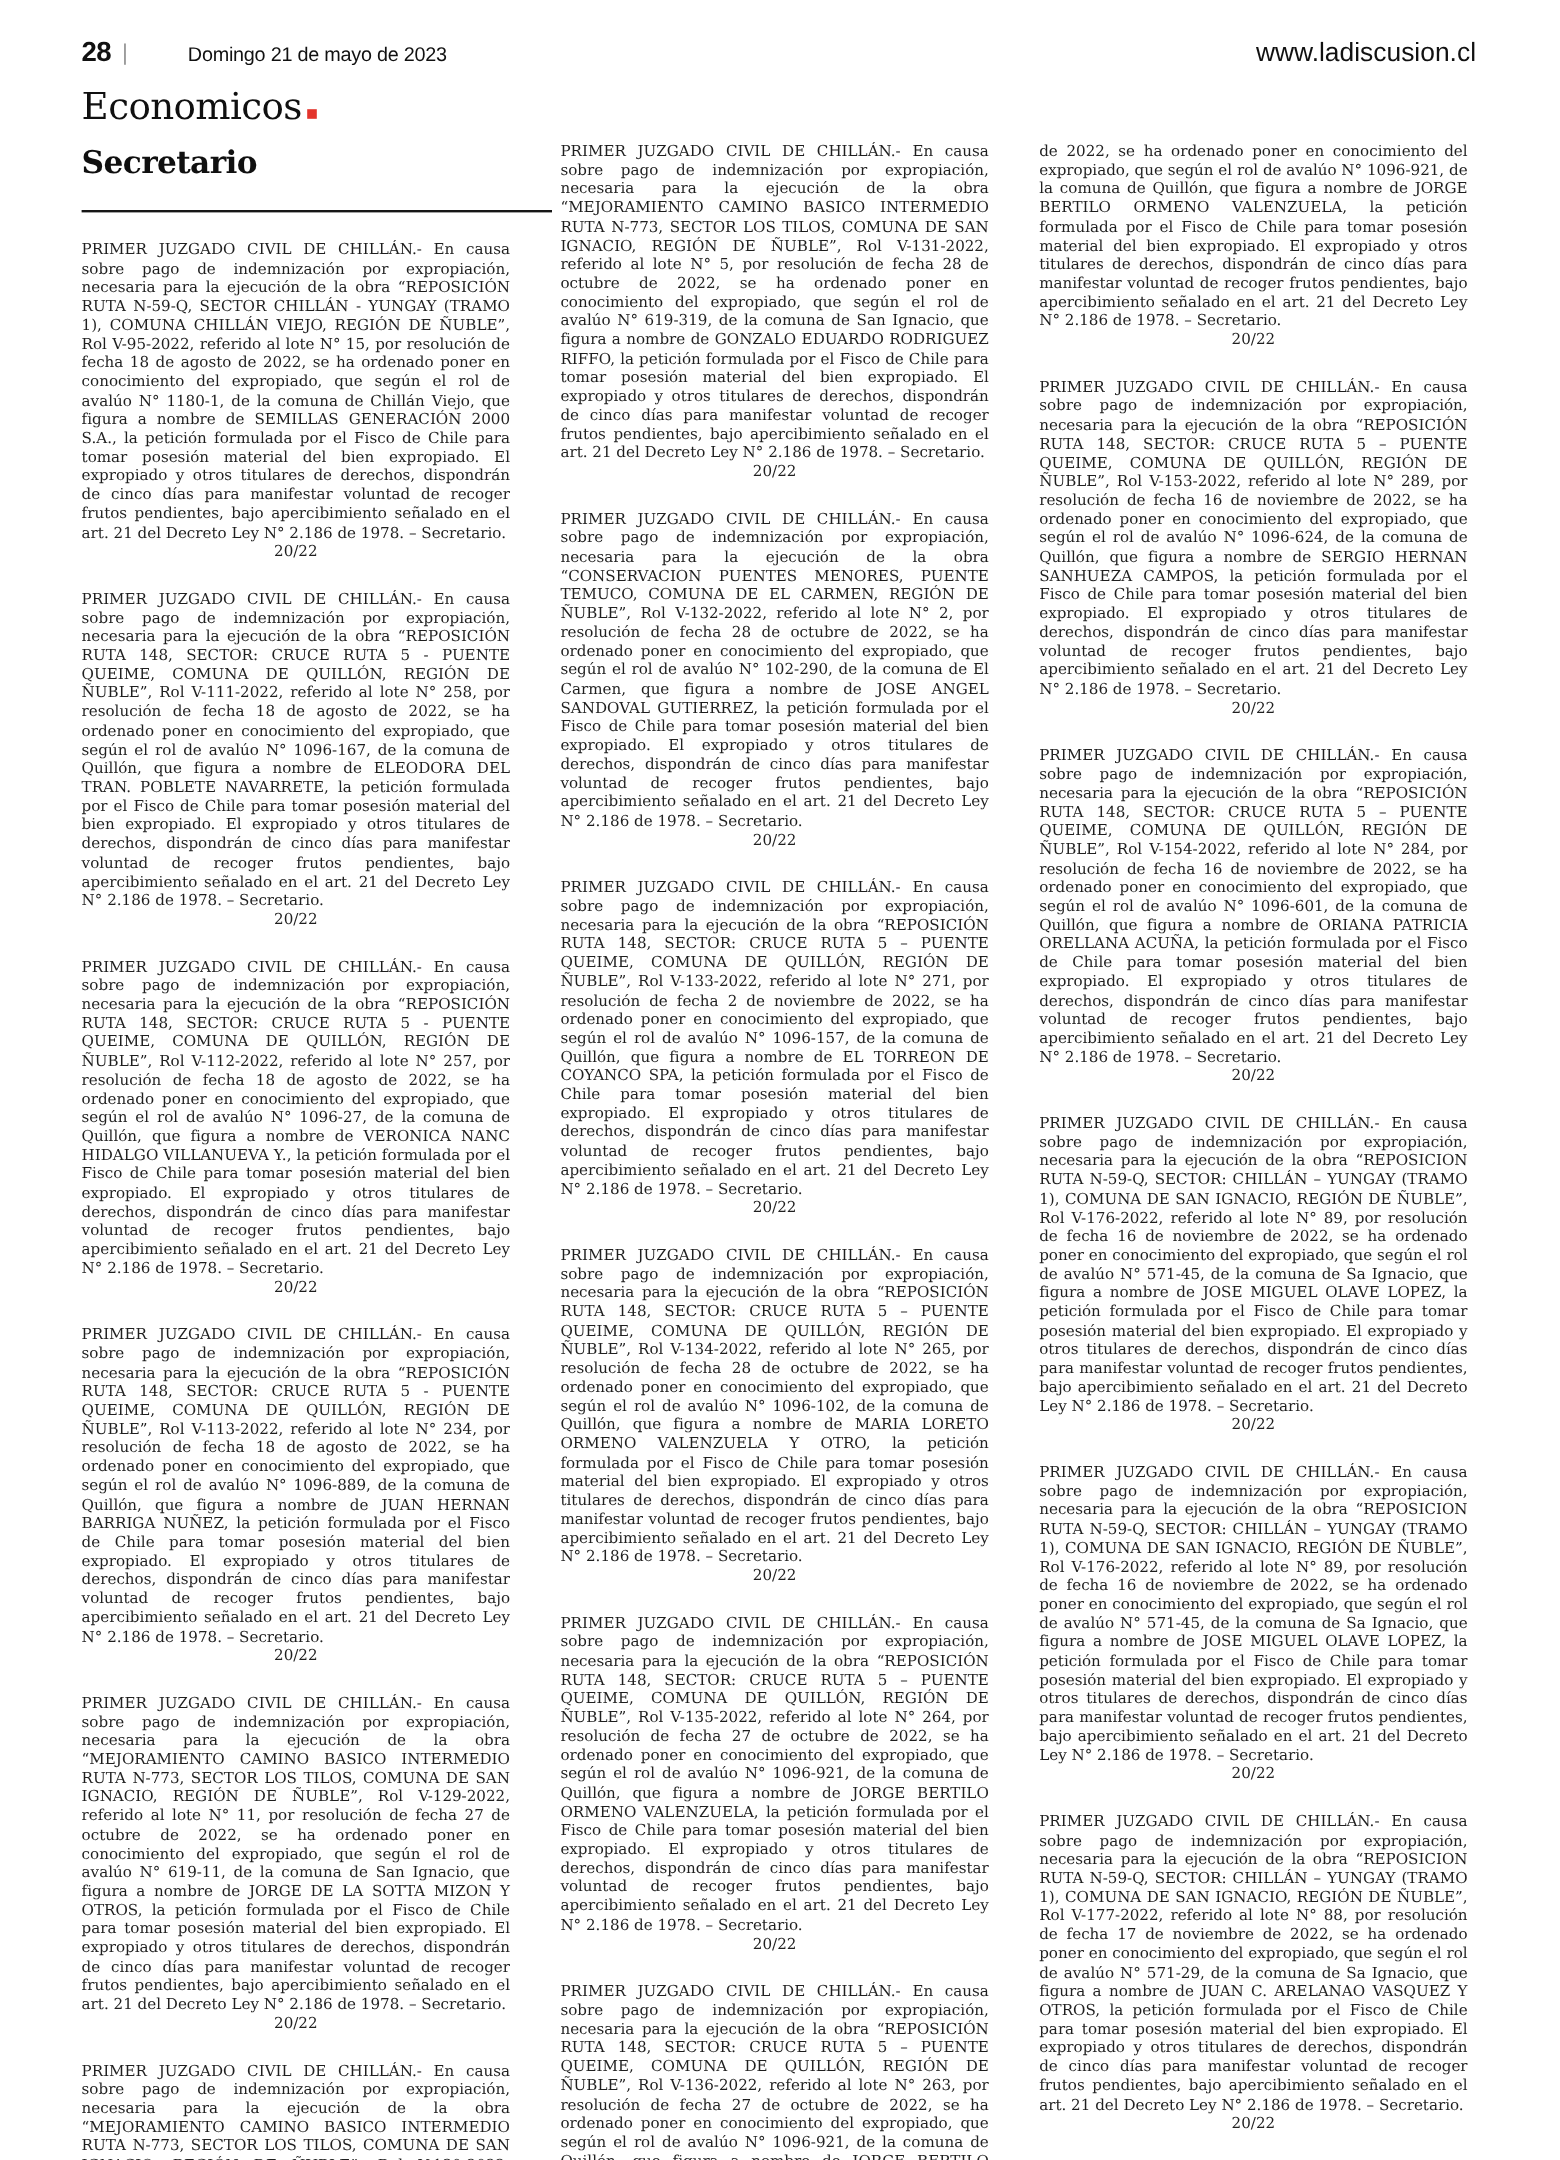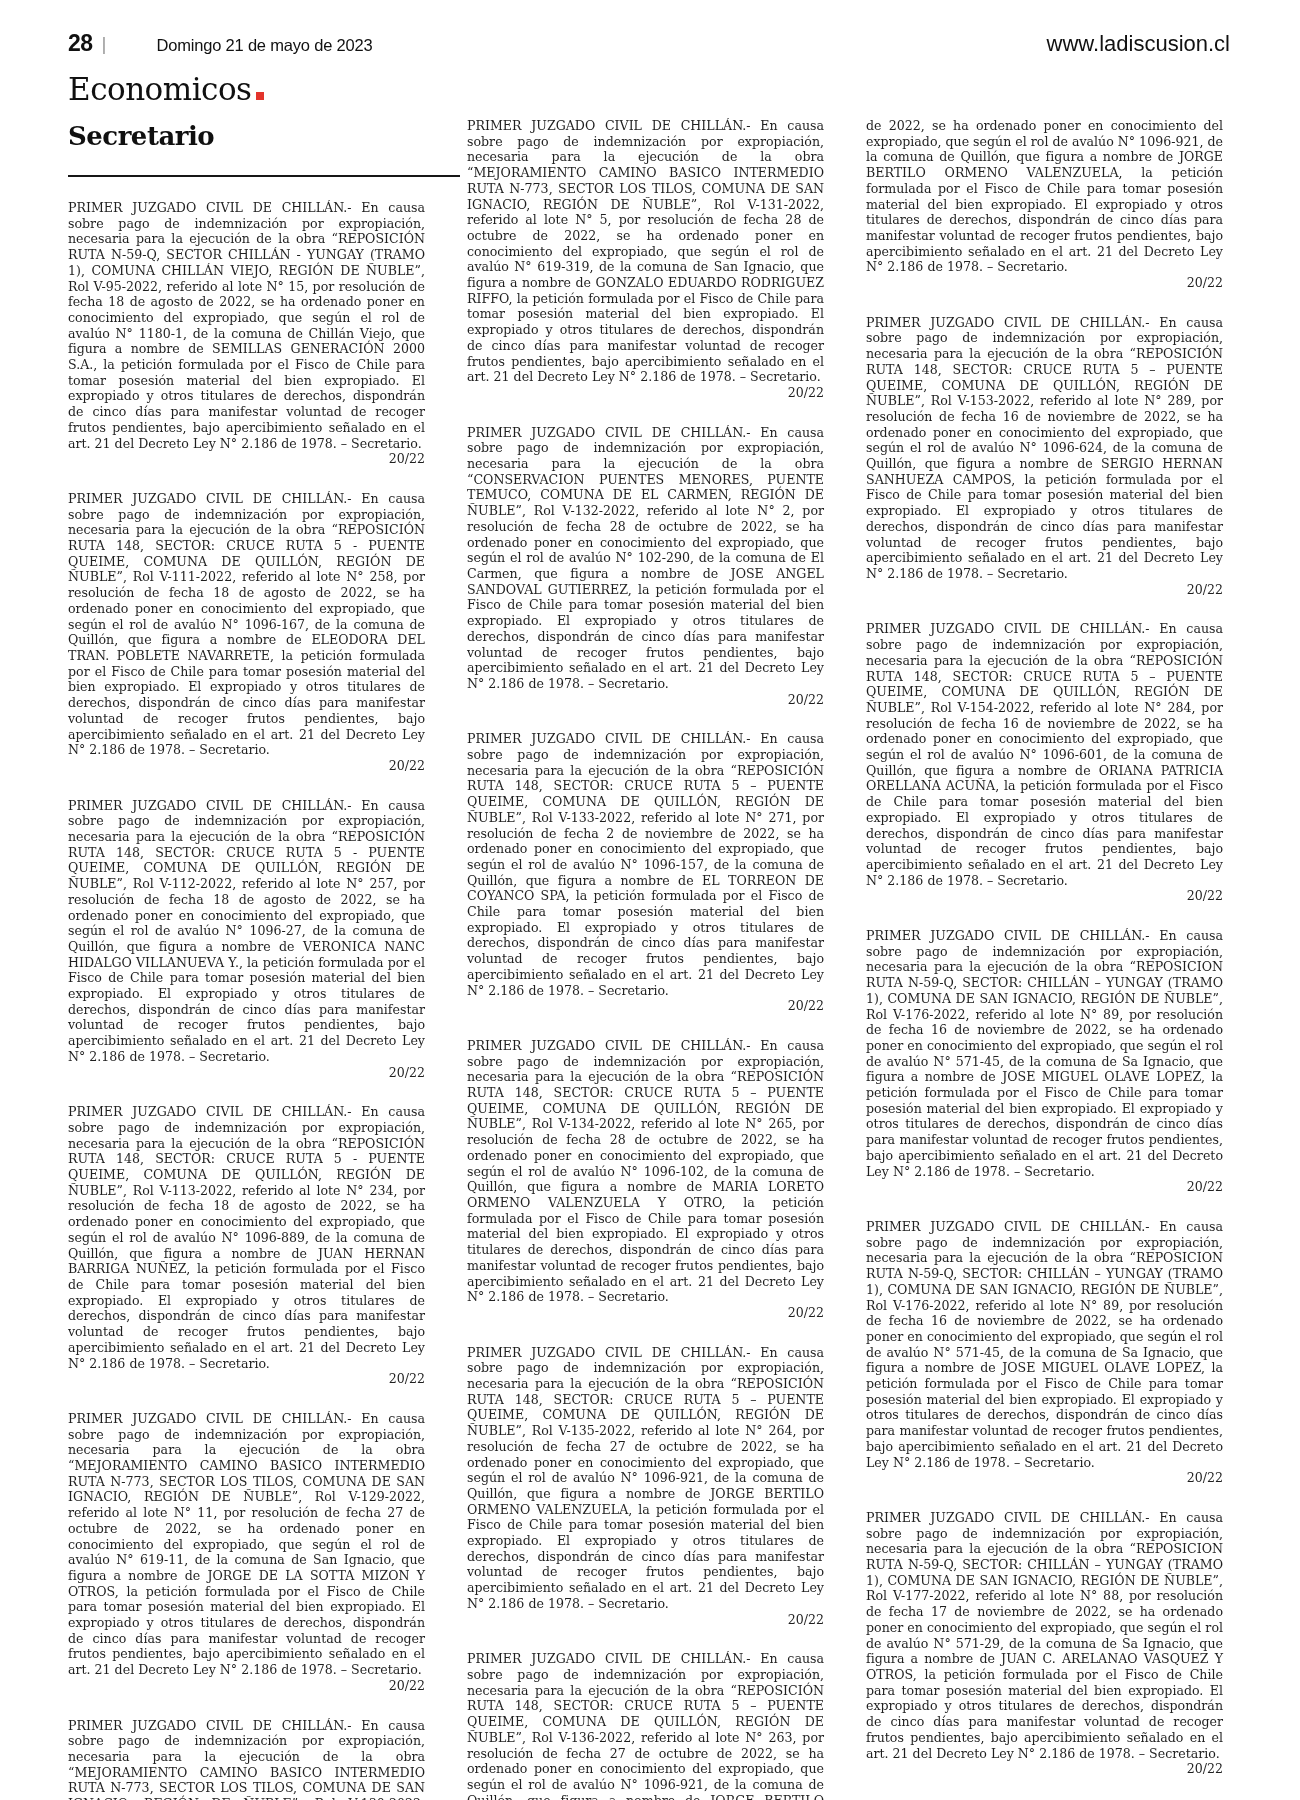--- a/index.html
+++ b/index.html
@@ -44,21 +44,21 @@
   }
   .col-rule {
     border:0; border-top:2.5px solid #161616;
     width:392px; margin:26px 0 0;
   }
   .notices { margin-top:0; }
   .col1 .notices { margin-top:23px; }
   .notice { margin:0 0 24px; }
   .notice:last-child { margin-bottom:0; }
   .notice-body { margin:0; }
-  .notice-code { text-align:right; }
+  .notice-code { text-align:center; }
 </style>
 </head>
 <body>
 
 <div class="page">
 
   <div class="topbar">
     <div class="topbar-left">
       <span class="page-number">28</span>
       <span class="topbar-sep">|</span>

